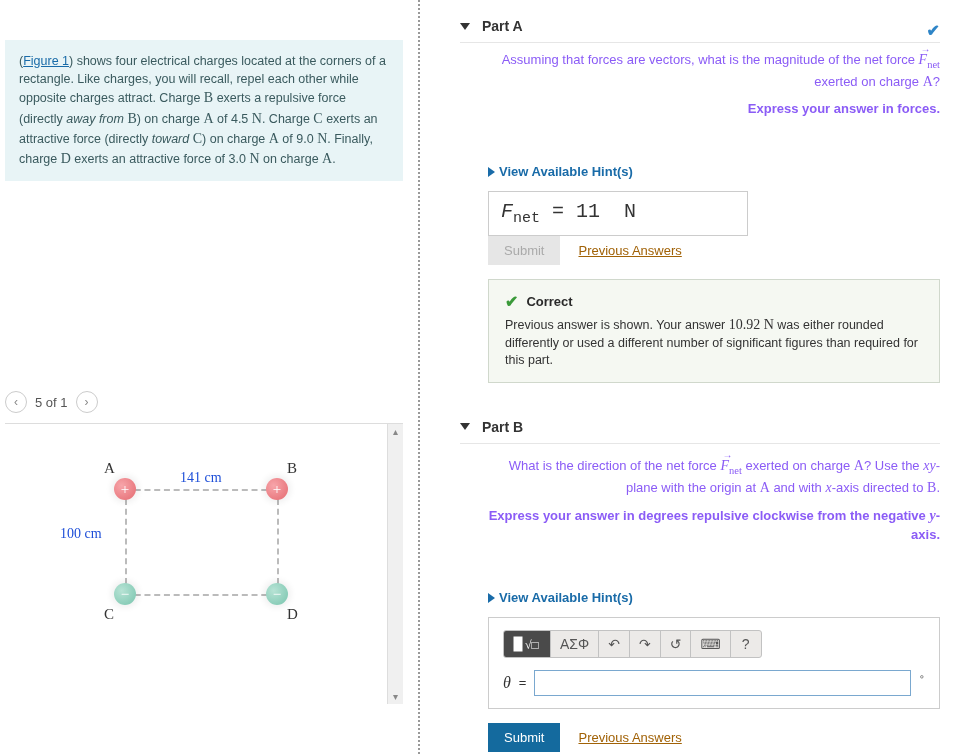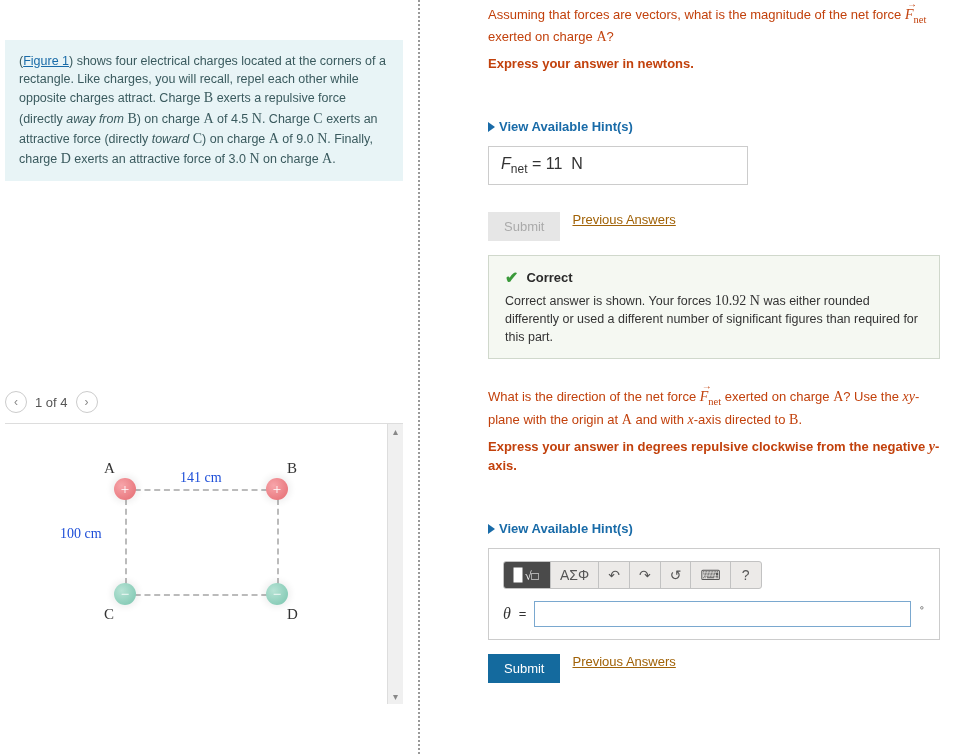--- a/index.html
+++ b/index.html
@@ -153,43 +153,43 @@
     border-top: 5px solid transparent;
     border-bottom: 5px solid transparent;
     border-left: 7px solid #196ba8;
     display: inline-block;
     margin-right: 4px;
     vertical-align: -1px;
   }
   .part-body {
     padding: 0 0 18px 28px;
   }
-  .q-text { color: #c2410c; line-height: 1.4; margin-bottom: 8px; }
+  .q-text { color: #8b5cf6; line-height: 1.4; margin-bottom: 8px; text-align: right; }
   .q-text .serif { font-family: "Times New Roman", serif; font-size: 14px; }
   .q-bold { font-weight: bold; margin-bottom: 10px; }
   .hint-link {
     color: #196ba8;
     font-weight: bold;
     font-size: 13px;
     cursor: pointer;
     margin-bottom: 12px;
     display: block;
     margin-top: 46px;
   }
 
   .static-ans {
     border: 1px solid #ccc;
     padding: 8px 12px;
     display: inline-block;
-    font-family: Liberation Sans, sans-serif;
-    font-size: 16px;
-    margin-bottom: 27px;
+    font-family: Liberation Mono, monospace;
+    font-size: 20px;
+    margin-bottom: 0;
     min-width: 260px;
   }
-  .submit-row { display: flex; align-items: flex-start; gap: 12px; margin-bottom: 14px; }
+  .submit-row { display: flex; align-items: center; gap: 18px; margin-bottom: 14px; }
   .btn-submit {
     background: #146a9e; color: #fff; border: 0; padding: 7px 16px;
     font-size: 13px; cursor: pointer;
   }
   .btn-submit.disabled { background: #e6e6e6; color: #aaa; cursor: default; }
   .prev-link { color: #a16207; text-decoration: underline; font-size: 13px; cursor: pointer; }
 
   .correct-box {
     border: 1px solid #d0d8cc;
     background: #f5f8f2;
@@ -264,21 +264,21 @@
 <div class="page">
 
   <div class="left-col">
     <div class="problem-box">
       (<span class="link">Figure 1</span><span>) shows four electrical charges located at the corners of a rectangle. Like charges, you will recall, repel each other while opposite charges attract. Charge </span><span class="serif">B</span><span> exerts a repulsive force (directly </span><span class="ital">away from</span><span> </span><span class="serif">B</span><span>) on charge </span><span class="serif">A</span><span> of 4.5 </span><span class="serif">N</span><span>. Charge </span><span class="serif">C</span><span> exerts an attractive force (directly </span><span class="ital">toward</span><span> </span><span class="serif">C</span><span>) on charge </span><span class="serif">A</span><span> of 9.0 </span><span class="serif">N</span><span>. Finally, charge </span><span class="serif">D</span><span> exerts an attractive force of 3.0 </span><span class="serif">N</span><span> on charge </span><span class="serif">A</span><span>.</span>
     </div>
 
     <div class="figure-header">
       <div class="pager">
         <div class="nav-circle">‹</div>
-        <span>1 of 4</span>
+        <span>5 of 1</span>
         <div class="nav-circle">›</div>
       </div>
     </div>
     <hr class="figure-hr">
 
     <div class="figure-area">
       <div class="figure-canvas">
 
         <div class="dashline" style="left:120px; top:65px; width:152px; border-top:2px dashed #bbb;"></div>
         <div class="dashline" style="left:120px; top:170px; width:152px; border-top:2px dashed #bbb;"></div>
@@ -300,51 +300,59 @@
       </div>
       <div class="scrollbar-fake">
         <span>▴</span>
         <span>▾</span>
       </div>
     </div>
   </div>
 
   <div class="right-col">
 
+    <div class="part-header">
+      <span class="tri-down"></span>
+      <span>Part A</span>
+    </div>
     <div style="text-align:right; margin-top:-34px; margin-bottom:10px;">
       <span class="check status-check">✔</span>
     </div>
 
     <div class="part-body">
       <div class="q-text">
         <span>Assuming that forces are vectors, what is the magnitude of the net force </span><span class="serif"><span class="vec-F"><i>F</i></span><sub>net</sub></span><span> exerted on charge </span><span class="serif">A</span><span>?</span>
       </div>
-      <div class="q-text q-bold">Express your answer in newtons.</div>
+      <div class="q-text q-bold">Express your answer in forces.</div>
       <span class="hint-link"><span class="tri-right"></span><span>View Available Hint(s)</span></span>
 
       <div class="static-ans">
         <i>F</i><sub>net</sub><span> = </span><span>11</span>&nbsp;<b style="font-weight:normal;"> N</b>
       </div>
 
       <div class="submit-row">
         <button class="btn-submit disabled">Submit</button>
         <span class="prev-link">Previous Answers</span>
       </div>
 
       <div class="correct-box">
         <div class="title-row">
             <span class="check">✔</span>
             <span>Correct</span>
           </div>
         <div class="msg">
-          <span>Correct answer is shown. Your forces </span><span class="serif">10.92 N</span><span> was either rounded differently or used a different number of significant figures than required for this part.</span>
+          <span>Previous answer is shown. Your answer </span><span class="serif">10.92 N</span><span> was either rounded differently or used a different number of significant figures than required for this part.</span>
         </div>
       </div>
     </div>
 
+    <div class="part-header">
+      <span class="tri-down"></span>
+      <span>Part B</span>
+    </div>
 
     <div class="part-body">
       <div class="q-text">
         <span>What is the direction of the net force </span><span class="serif"><span class="vec-F"><i>F</i></span><sub>net</sub></span><span> exerted on charge </span><span class="serif">A</span><span>? Use the </span><span class="serif"><i>xy</i></span><span>-plane with the origin at </span><span class="serif">A</span><span> and with </span><span class="serif"><i>x</i></span><span>-axis directed to </span><span class="serif">B</span><span>.</span>
       </div>
       <div class="q-text q-bold">
         <span>Express your answer in degrees repulsive clockwise from the negative </span><span class="serif"><i>y</i></span><span>-axis.</span>
       </div>
       <span class="hint-link"><span class="tri-right"></span><span>View Available Hint(s)</span></span>
 

